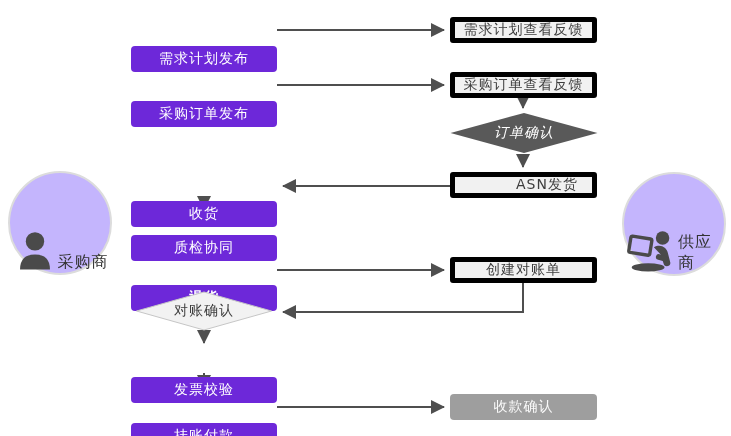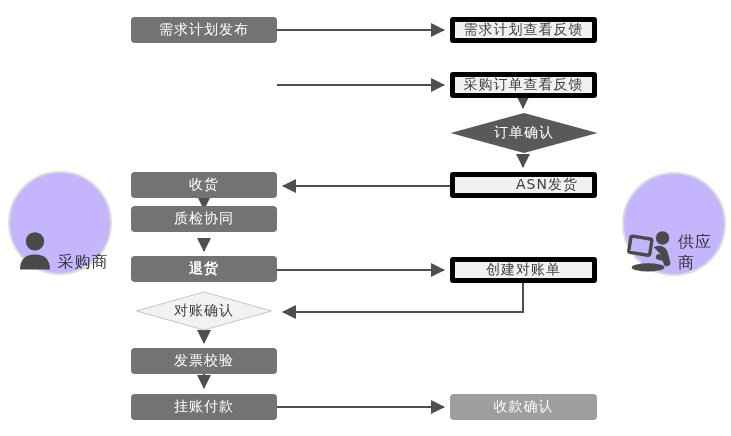--- a/index.html
+++ b/index.html
@@ -6,27 +6,27 @@
   .canvas{
     position:relative;width:731px;height:436px;background:#ffffff;
     font-family:"DejaVu Sans",sans-serif;overflow:hidden;
   }
   .connectors{position:absolute;left:0;top:0;width:731px;height:436px;}
   .box{
     position:absolute;width:146px;height:26px;box-sizing:border-box;
     display:flex;align-items:center;justify-content:center;
     font-size:14px;border-radius:4px;letter-spacing:1px;
   }
-  .box.dark{background:#737373;color:#ffffff;}
+  .box.dark{background:#6d28d9;color:#ffffff;margin-top:29px;}
   .box.light{background:#f1f1f1;border:5px solid #000000;color:#3d3d3d;border-radius:3px;}
   .box.medium{background:#9e9e9e;color:#fafafa;}
   .diamond{position:absolute;display:flex;align-items:center;justify-content:center;}
   .diamond svg{position:absolute;left:0;top:0;width:100%;height:100%;}
   .diamond .dlabel{position:relative;font-size:14px;letter-spacing:1px;}
-  .diamond.dark .dlabel{color:#ffffff;}
+  .diamond.dark .dlabel{color:#ffffff;font-style:italic;}
   .diamond.light .dlabel{color:#3d3d3d;}
   .actor{
     position:absolute;width:104px;height:104px;border-radius:50%;
     background:#c4b5fd;border:2px solid #dcdcdc;box-sizing:border-box;
     display:flex;align-items:flex-end;justify-content:center;
   }
   .actor .icon{height:48px;display:flex;align-items:flex-end;justify-content:center;}
   .actor .alabel{font-size:16px;color:#333333;margin-top:1px;letter-spacing:1px;}
 </style>
 </head>
@@ -73,20 +73,21 @@
         <circle cx="40" cy="9.5" r="7" fill="#4a4a4a"></circle>
         <path d="M31 19 c7-3.5 13 0 14.5 6 l2.5 10 c.8 3.5-5.5 5.5-6.8 1.5 l-3.2-10 z" fill="#4a4a4a"></path>
         <rect x="33" y="27" width="12" height="6" rx="3" fill="#4a4a4a" transform="rotate(14 39 30)"></rect>
         <ellipse cx="25" cy="40" rx="17" ry="4.2" fill="#4a4a4a"></ellipse>
       </svg>
     </span>
     <span class="alabel">供应商</span>
   </div>
 
   <div class="box dark" style="left:131px;top:17px;">需求计划发布</div>
+  <div class="box dark" style="left:131px;top:72px;">采购订单发布</div>
   <div class="box dark" style="left:131px;top:172px;">收货</div>
   <div class="box dark" style="left:131px;top:206px;">质检协同</div>
   <div class="box dark" style="left:131px;top:256px;font-weight:bold;">退货</div>
   <div class="box dark" style="left:131px;top:348px;">发票校验</div>
   <div class="box dark" style="left:131px;top:394px;">挂账付款</div>
 
   <div class="diamond light" style="left:135px;top:291px;width:138px;height:40px;">
     <svg viewBox="0 0 138 40" preserveAspectRatio="none">
       <polygon points="69,1 136.5,20 69,39 1.5,20" fill="#f2f2f2" stroke="#c6c6c6" stroke-width="1"></polygon>
     </svg>

